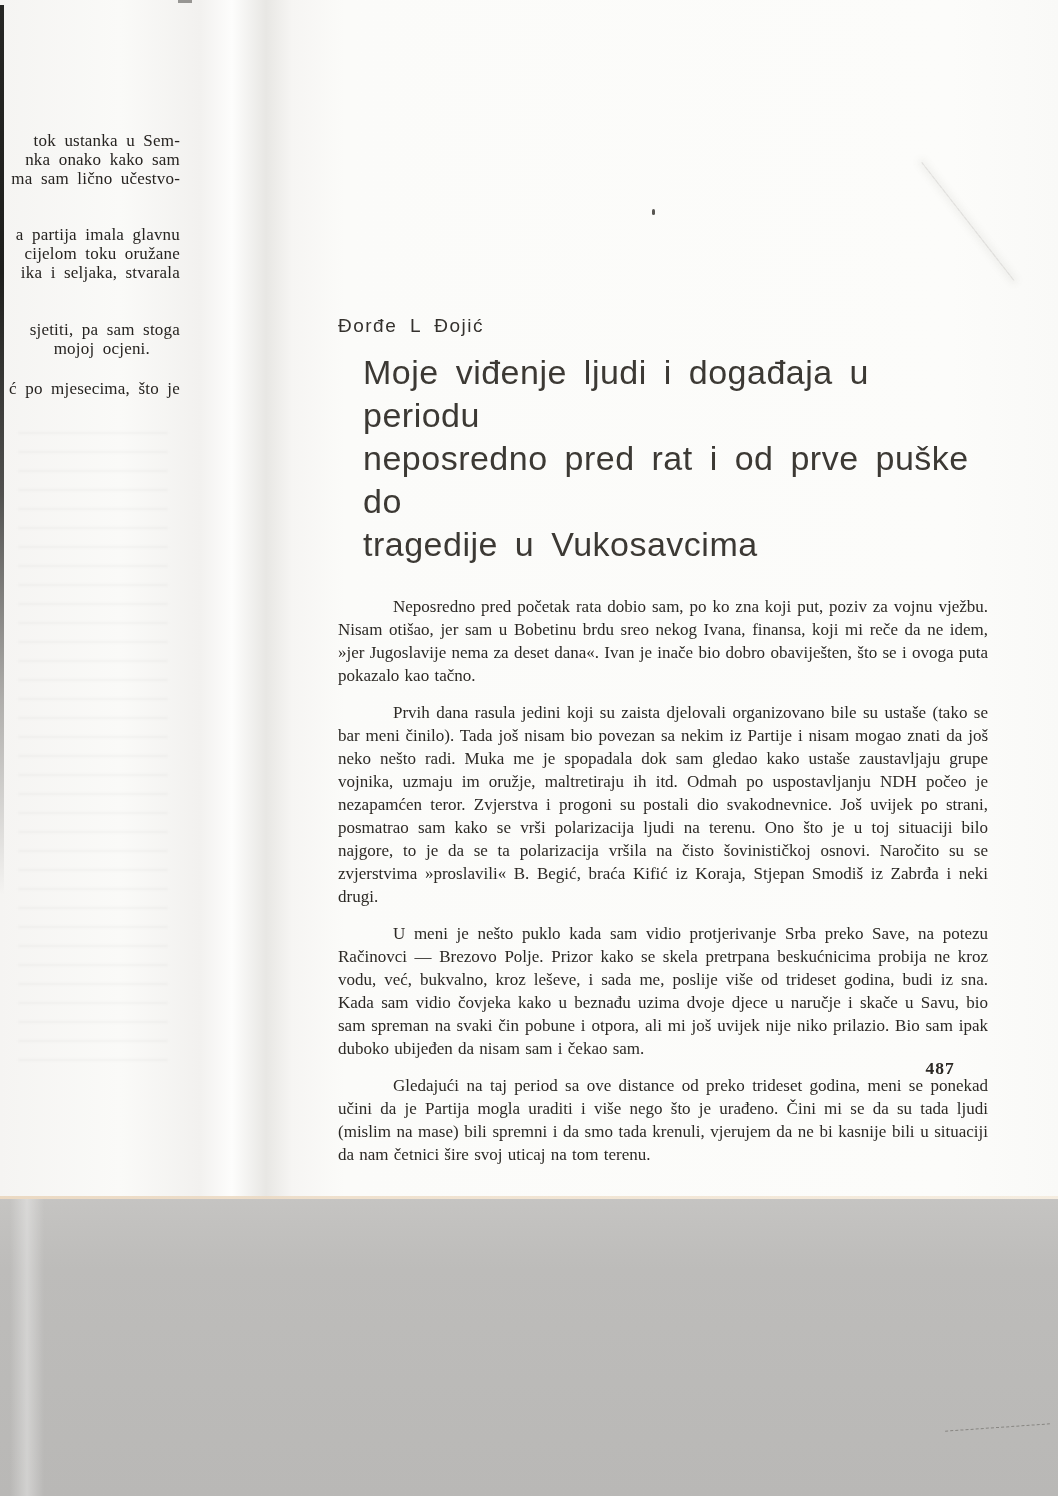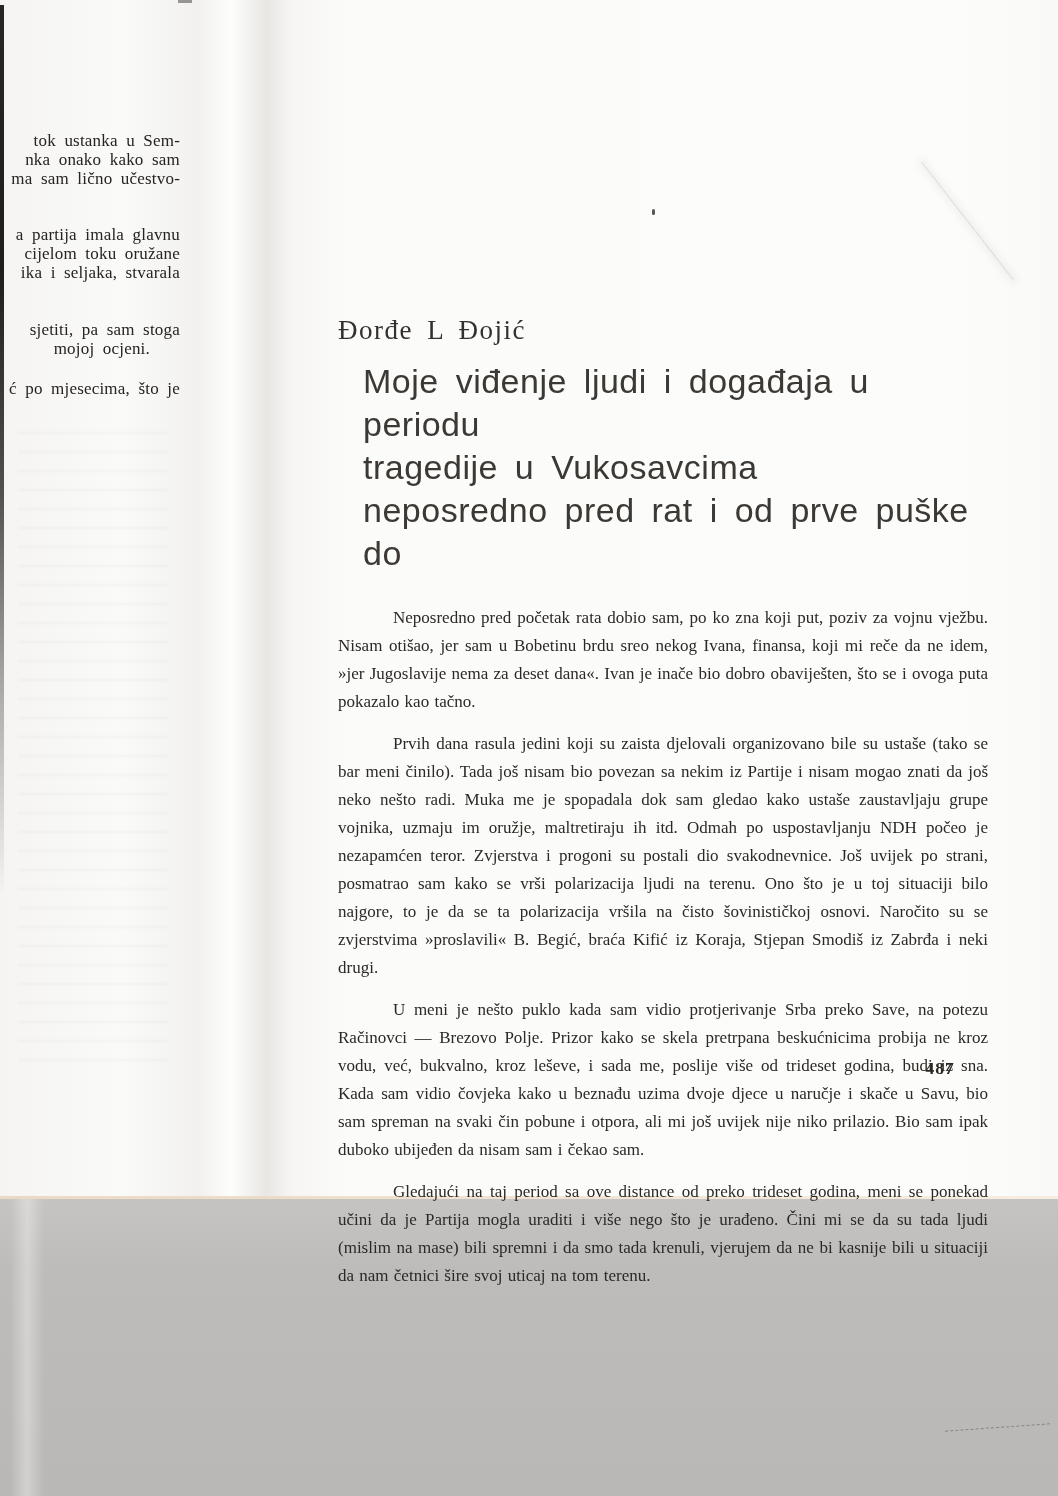--- a/index.html
+++ b/index.html
@@ -116,22 +116,22 @@
   .frag-line { white-space: nowrap; }
   .frag-line.short { padding-right: 30px; }
 
   
   .content {
     position: absolute;
     left: 338px; top: 316px;
     width: 650px;
   }
   .author {
-    font-family: Liberation Serif, serif;
-    font-size: 27px;
+    font-family: Liberation Sans, sans-serif;
+    font-size: 19px;
     line-height: 1.1;
     letter-spacing: 1.5px;
     word-spacing: 6px;
     color: #34312d;
   }
   .title {
     margin-top: 14px;
     font-family: "Liberation Sans", sans-serif;
     font-size: 34px;
     line-height: 43px;
@@ -139,21 +139,21 @@
     word-spacing: 7px;
     color: #3c3934;
     margin-left: 25px;
   }
   .body-text { margin-top: 29px; }
   .body-text p {
     margin: 0 0 14px 0;
     text-align: justify;
     text-indent: 55px;
     font-size: 17px;
-    line-height: 28px;
+    line-height: 23px;
     word-spacing: 1px;
     color: #2c2925;
   }
 
   .page-number {
     position: absolute;
     left: 900px; top: 1058px;
     width: 80px;
     text-align: center;
     font-size: 17.5px;
@@ -197,22 +197,22 @@
     </div>
     <div class="frag-group">
       <div class="frag-line">ć po mjesecima, što je</div>
     </div>
   </div>
 
   <div class="content">
     <div class="author">Đorđe L Đojić</div>
     <div class="title">
       <div>Moje viđenje ljudi i događaja u periodu</div>
+      <div>neposredno pred rat i od prve puške do</div>
       <div>tragedije u Vukosavcima</div>
-      <div>neposredno pred rat i od prve puške do</div>
     </div>
     <div class="body-text">
       <p>Neposredno pred početak rata dobio sam, po ko zna koji put, poziv za vojnu vježbu. Nisam otišao, jer sam u Bobetinu brdu sreo nekog Ivana, finansa, koji mi reče da ne idem, »jer Jugoslavije nema za deset dana«. Ivan je inače bio dobro obaviješten, što se i ovoga puta pokazalo kao tačno.</p>
       <p>Prvih dana rasula jedini koji su zaista djelovali organizovano bile su ustaše (tako se bar meni činilo). Tada još nisam bio povezan sa nekim iz Partije i nisam mogao znati da još neko nešto radi. Muka me je spopadala dok sam gledao kako ustaše zaustavljaju grupe vojnika, uzmaju im oružje, maltretiraju ih itd. Odmah po uspostavljanju NDH počeo je nezapamćen teror. Zvjerstva i progoni su postali dio svakodnevnice. Još uvijek po strani, posmatrao sam kako se vrši polarizacija ljudi na terenu. Ono što je u toj situaciji bilo najgore, to je da se ta polarizacija vršila na čisto šovinističkoj osnovi. Naročito su se zvjerstvima »proslavili« B. Begić, braća Kifić iz Koraja, Stjepan Smodiš iz Zabrđa i neki drugi.</p>
       <p>U meni je nešto puklo kada sam vidio protjerivanje Srba preko Save, na potezu Račinovci — Brezovo Polje. Prizor kako se skela pretrpana beskućnicima probija ne kroz vodu, već, bukvalno, kroz leševe, i sada me, poslije više od trideset godina, budi iz sna. Kada sam vidio čovjeka kako u beznađu uzima dvoje djece u naručje i skače u Savu, bio sam spreman na svaki čin pobune i otpora, ali mi još uvijek nije niko prilazio. Bio sam ipak duboko ubijeđen da nisam sam i čekao sam.</p>
       <p>Gledajući na taj period sa ove distance od preko trideset godina, meni se ponekad učini da je Partija mogla uraditi i više nego što je urađeno. Čini mi se da su tada ljudi (mislim na mase) bili spremni i da smo tada krenuli, vjerujem da ne bi kasnije bili u situaciji da nam četnici šire svoj uticaj na tom terenu.</p>
     </div>
   </div>
 
   <div class="page-number">487</div>

